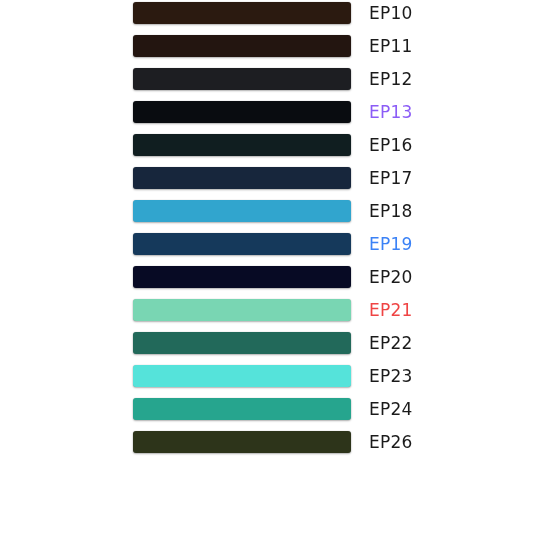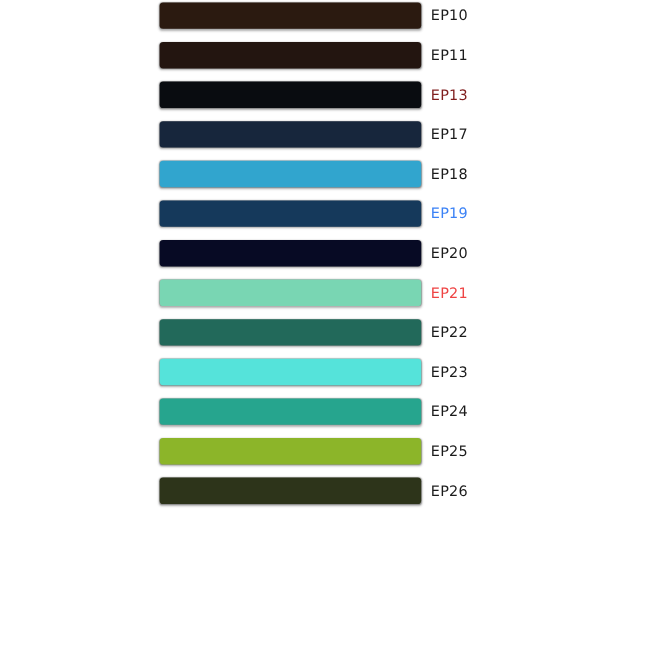--- a/index.html
+++ b/index.html
@@ -36,22 +36,22 @@
     width: 218px;
     height: 22px;
     margin-left: 133px;
     border-radius: 3px;
     box-shadow: 0 1px 2px rgba(0, 0, 0, 0.30),
                 0 0 1px rgba(0, 0, 0, 0.25);
     flex: 0 0 auto;
   }
 
   .swatch-label {
-    margin-left: 8px;
-    font-size: 12px;
+    margin-left: 18px;
+    font-size: 17px;
     line-height: 22px;
     color: #1b1b1b;
     letter-spacing: 0.2px;
     white-space: nowrap;
     flex: 0 0 auto;
   }
 </style>
 </head>
 <body>
 
@@ -59,22 +59,30 @@
   <div id="swatch-list">
       <div class="swatch-row">
         <div class="swatch-chip" style="background: rgb(43, 26, 16);"></div>
         <div class="swatch-label" style="color: rgb(27, 27, 27);">EP10</div>
       </div>
       <div class="swatch-row">
         <div class="swatch-chip" style="background: rgb(35, 21, 16);"></div>
         <div class="swatch-label" style="color: rgb(27, 27, 27);">EP11</div>
       </div>
       <div class="swatch-row">
+        <div class="swatch-chip" style="background: rgb(29, 30, 34);"></div>
+        <div class="swatch-label" style="color: rgb(27, 27, 27);">EP12</div>
+      </div>
+      <div class="swatch-row">
         <div class="swatch-chip" style="background: rgb(9, 12, 16);"></div>
-        <div class="swatch-label" style="color: #7f1d1d;">EP13</div>
+        <div class="swatch-label" style="color: #8b5cf6;">EP13</div>
+      </div>
+      <div class="swatch-row">
+        <div class="swatch-chip" style="background: rgb(16, 30, 32);"></div>
+        <div class="swatch-label" style="color: rgb(27, 27, 27);">EP16</div>
       </div>
       <div class="swatch-row">
         <div class="swatch-chip" style="background: rgb(23, 38, 60);"></div>
         <div class="swatch-label" style="color: rgb(27, 27, 27);">EP17</div>
       </div>
       <div class="swatch-row">
         <div class="swatch-chip" style="background: rgb(49, 165, 206);"></div>
         <div class="swatch-label" style="color: rgb(27, 27, 27);">EP18</div>
       </div>
       <div class="swatch-row">
@@ -95,21 +103,17 @@
       </div>
       <div class="swatch-row">
         <div class="swatch-chip" style="background: rgb(85, 227, 218);"></div>
         <div class="swatch-label" style="color: rgb(27, 27, 27); text-align: center;">EP23</div>
       </div>
       <div class="swatch-row">
         <div class="swatch-chip" style="background: rgb(38, 165, 142);"></div>
         <div class="swatch-label" style="color: rgb(27, 27, 27);">EP24</div>
       </div>
       <div class="swatch-row">
-        <div class="swatch-chip" style="background: rgb(140, 181, 41);"></div>
-        <div class="swatch-label" style="color: rgb(27, 27, 27);">EP25</div>
-      </div>
-      <div class="swatch-row">
         <div class="swatch-chip" style="background: rgb(45, 52, 26);"></div>
         <div class="swatch-label" style="color: rgb(27, 27, 27);">EP26</div>
       </div>
     </div>
 </div>
 
 </body></html>

